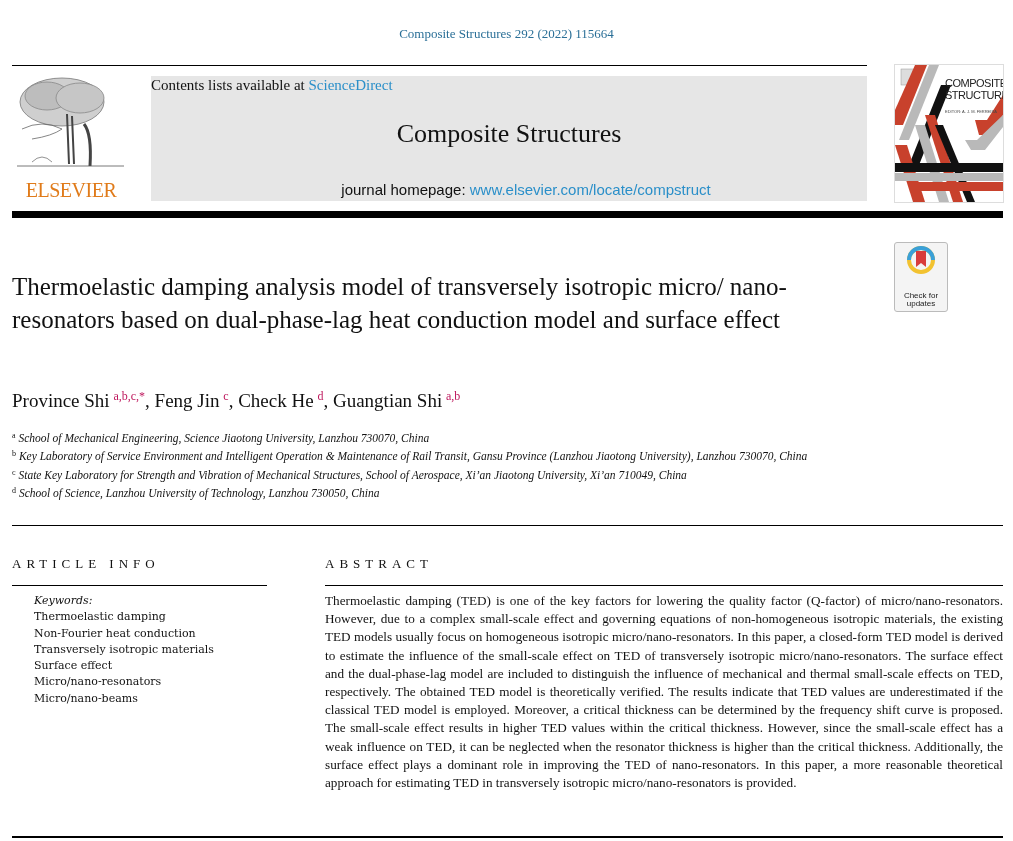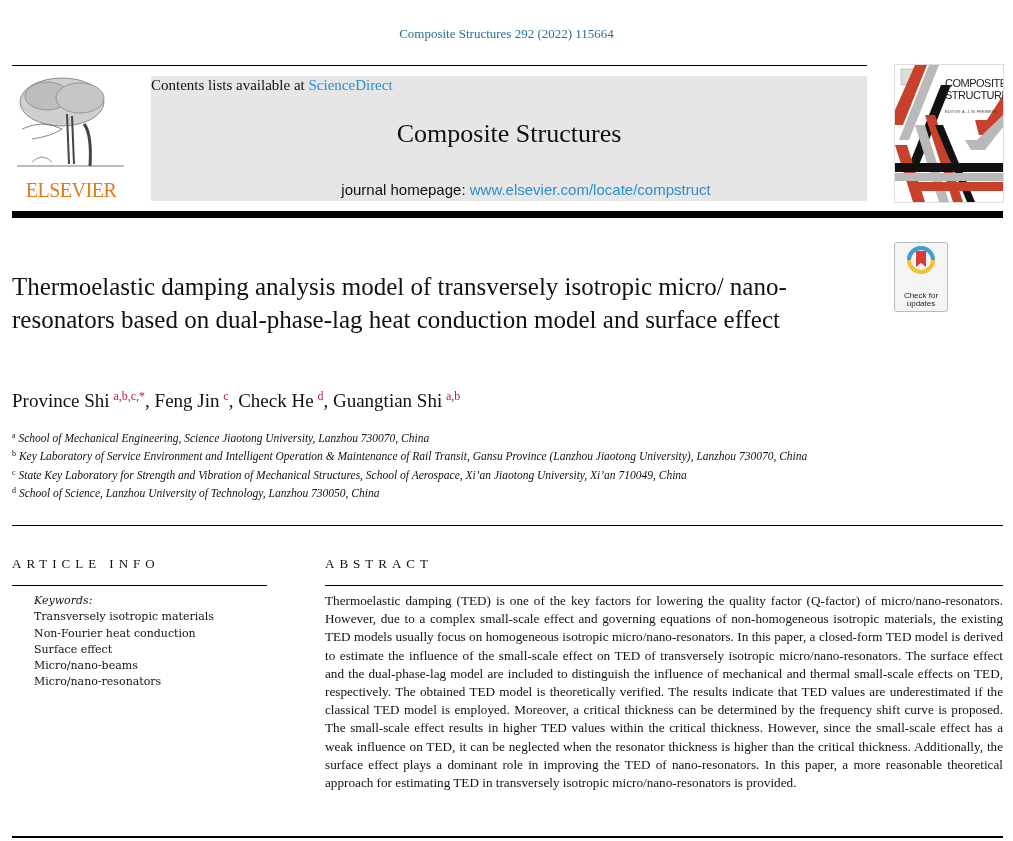--- a/index.html
+++ b/index.html
@@ -118,24 +118,25 @@
   <div><sup>c</sup> <span>State Key Laboratory for Strength and Vibration of Mechanical Structures, School of Aerospace, Xi’an Jiaotong University, Xi’an 710049, China</span></div>
   <div><sup>d</sup> <span>School of Science, Lanzhou University of Technology, Lanzhou 730050, China</span></div>
 </div>
 
 <div class="abs rule-mid"></div>
 
 <div class="abs section-head ai-head">ARTICLE INFO</div>
 <div class="abs ai-rule"></div>
 <div class="abs keywords">
   <div class="kw-label">Keywords:</div>
+  <div>Thermoelastic damping</div>
+  <div>Non-Fourier heat conduction</div>
   <div>Transversely isotropic materials</div>
-  <div>Non-Fourier heat conduction</div>
   <div>Surface effect</div>
+  <div>Micro/nano-resonators</div>
   <div>Micro/nano-beams</div>
-  <div>Micro/nano-resonators</div>
 </div>
 
 <div class="abs section-head ab-head">ABSTRACT</div>
 <div class="abs ab-rule"></div>
 <div class="abs abstract">Thermoelastic damping (TED) is one of the key factors for lowering the quality factor (Q-factor) of micro/nano-resonators. However, due to a complex small-scale effect and governing equations of non-homogeneous isotropic materials, the existing TED models usually focus on homogeneous isotropic micro/nano-resonators. In this paper, a closed-form TED model is derived to estimate the influence of the small-scale effect on TED of transversely isotropic micro/nano-resonators. The surface effect and the dual-phase-lag model are included to distinguish the influence of mechanical and thermal small-scale effects on TED, respectively. The obtained TED model is theoretically verified. The results indicate that TED values are underestimated if the classical TED model is employed. Moreover, a critical thickness can be determined by the frequency shift curve is proposed. The small-scale effect results in higher TED values within the critical thickness. However, since the small-scale effect has a weak influence on TED, it can be neglected when the resonator thickness is higher than the critical thickness. Additionally, the surface effect plays a dominant role in improving the TED of nano-resonators. In this paper, a more reasonable theoretical approach for estimating TED in transversely isotropic micro/nano-resonators is provided.</div>
 
 <div class="abs rule-bottom"></div>
 
 </body></html>

